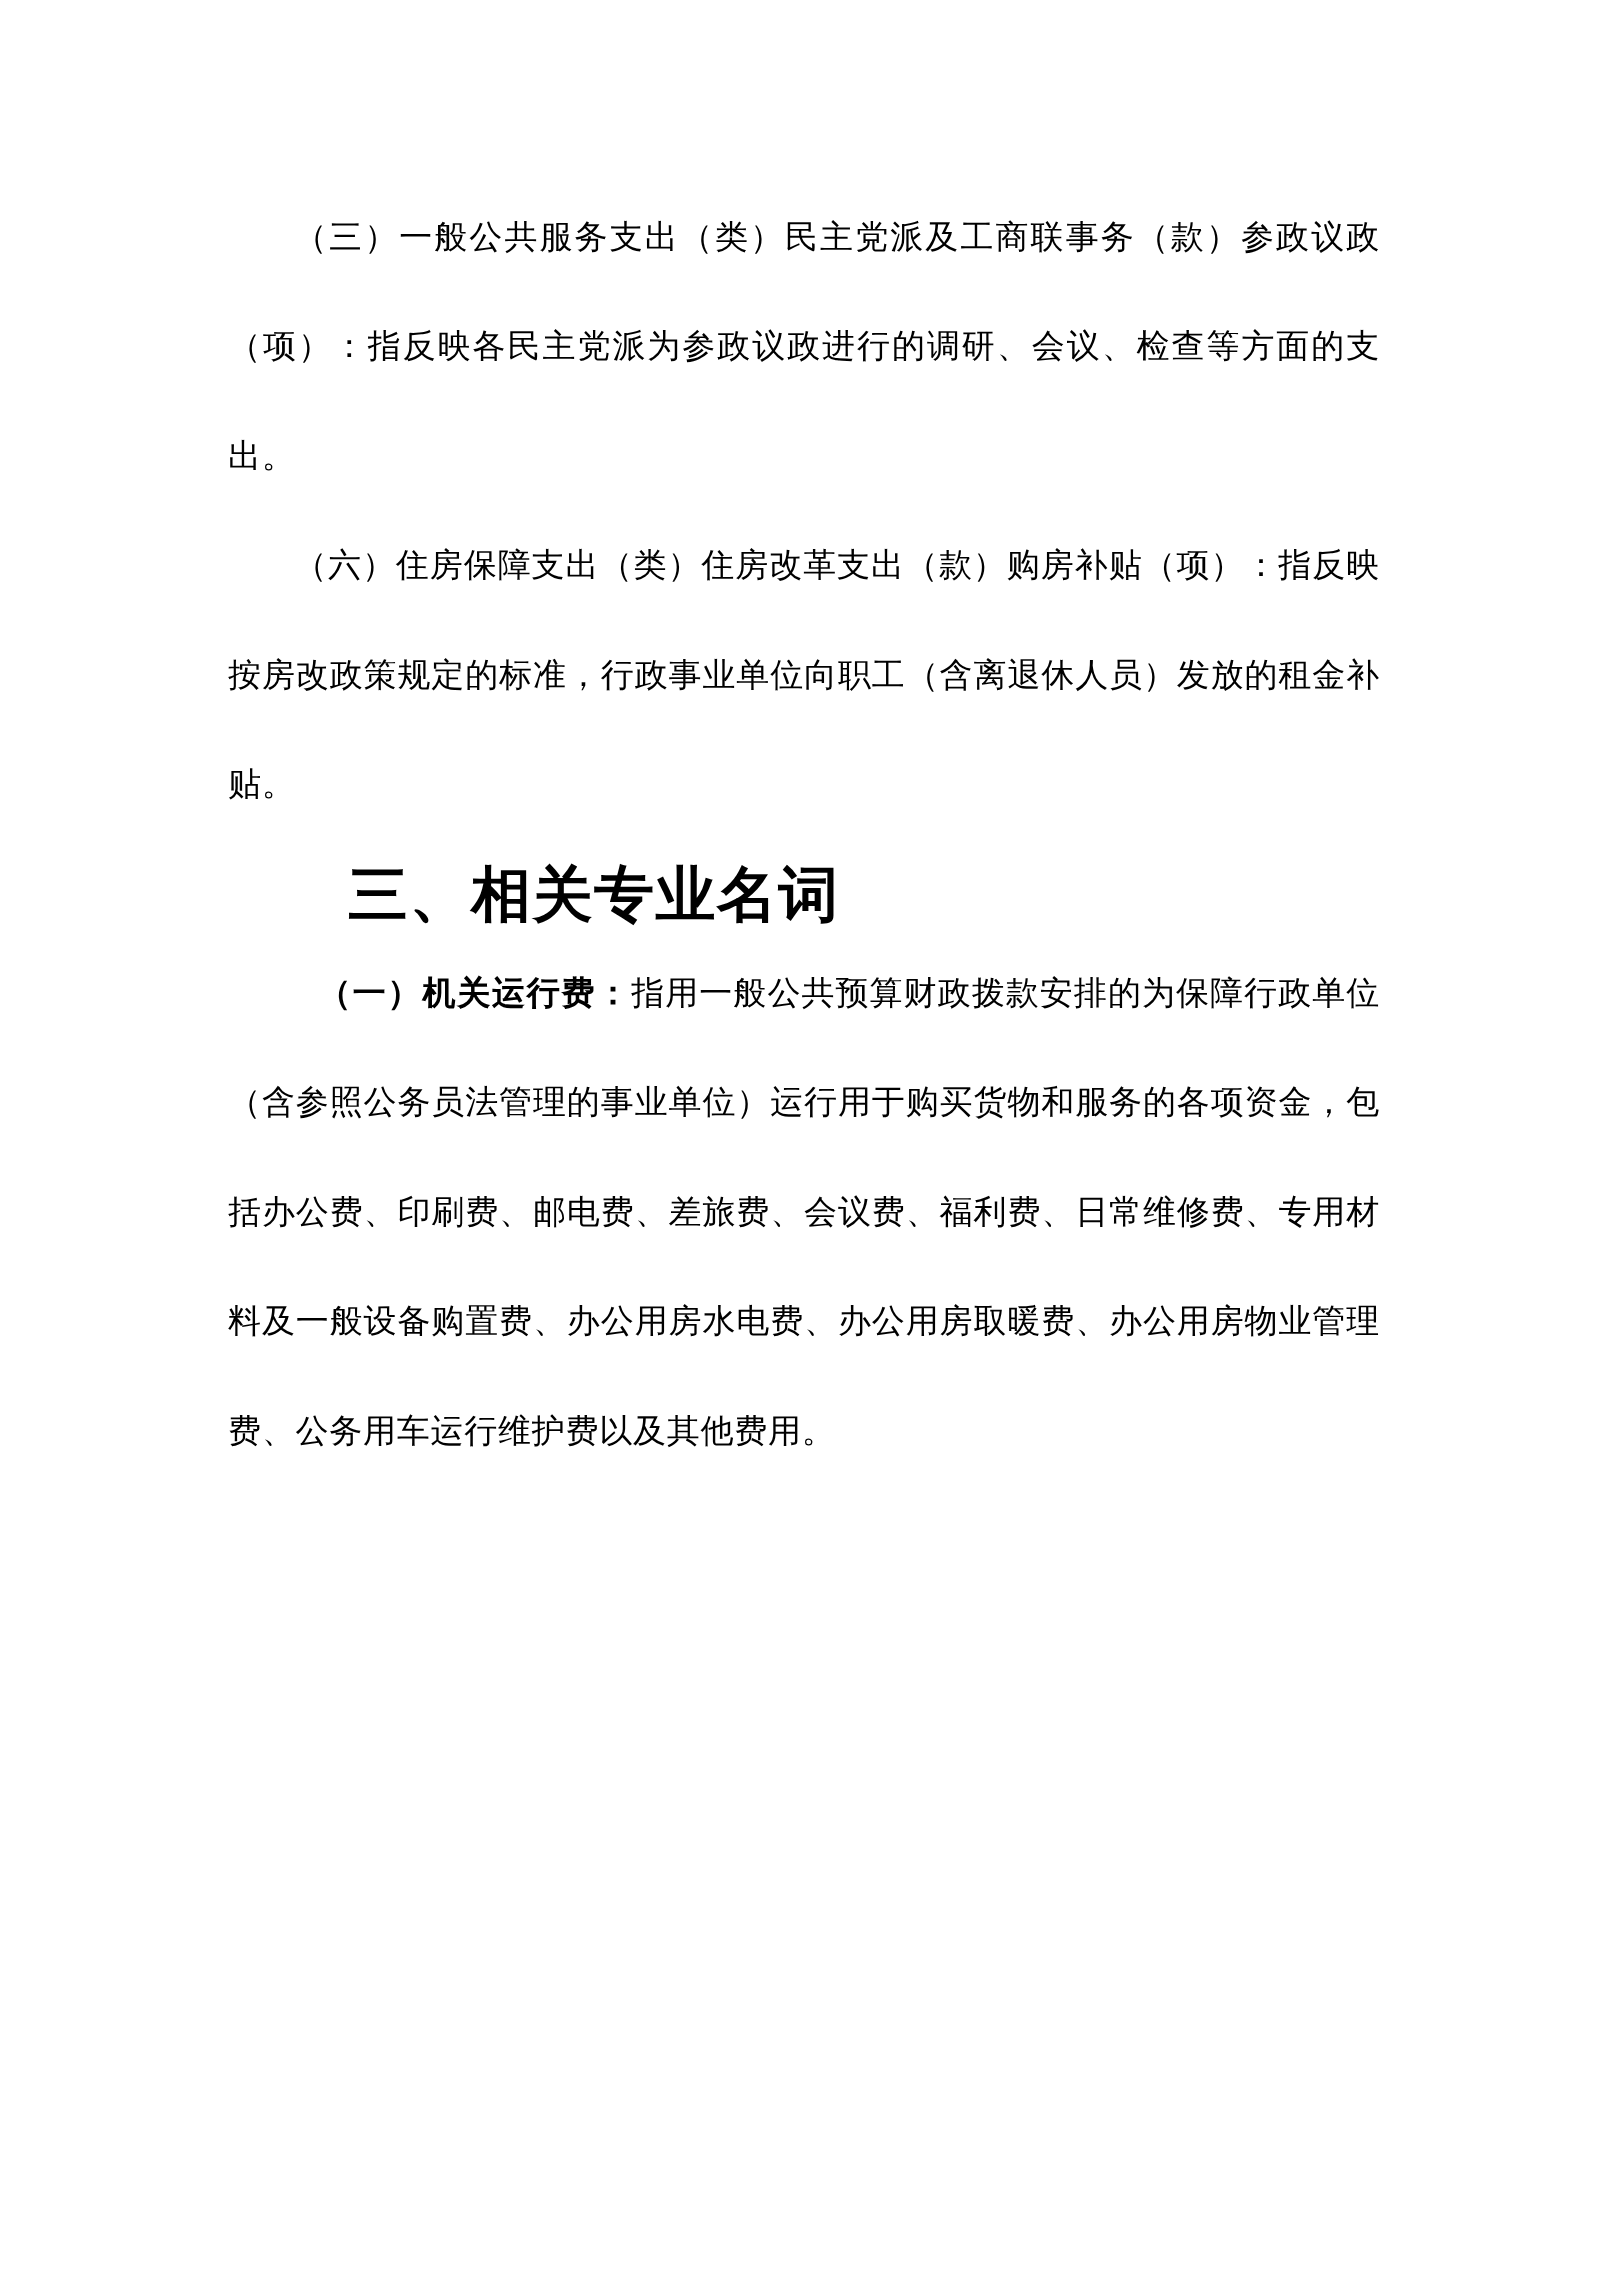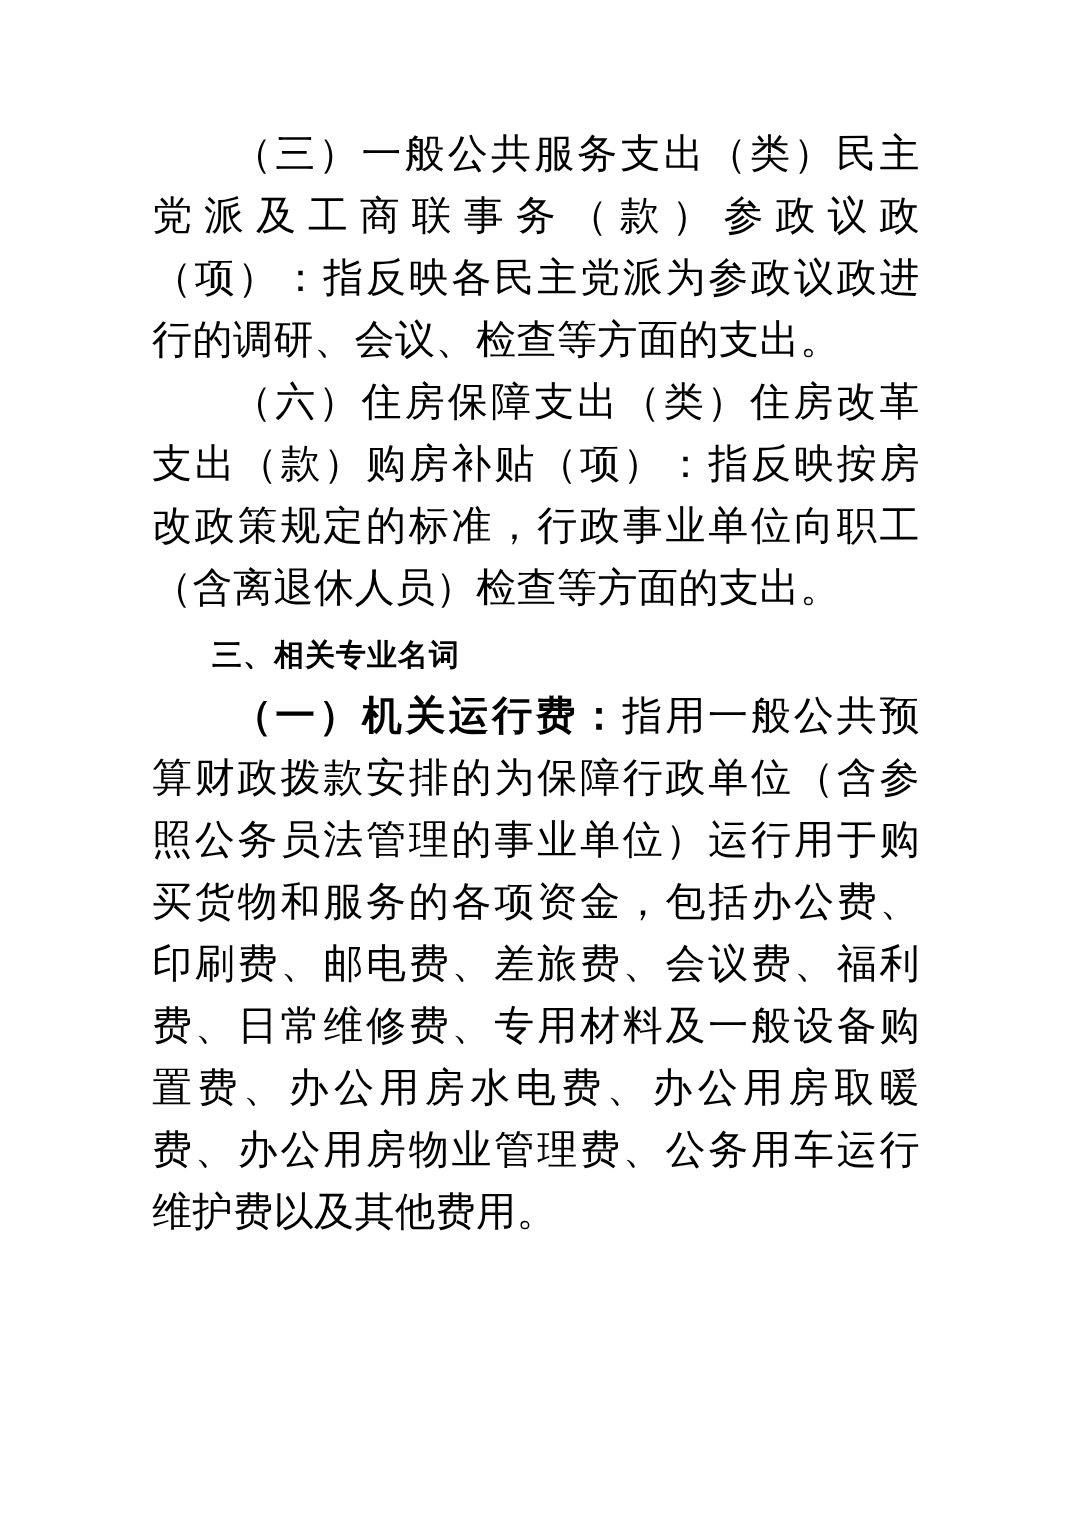--- a/index.html
+++ b/index.html
@@ -14,43 +14,44 @@
     margin: 0 auto;
     background: #ffffff;
     box-sizing: border-box;
     padding: 122px 154px 0 152px;
     color: #000000;
     font-family: "DejaVu Serif", "Liberation Serif", serif;
     overflow: hidden;
   }
   .body-para {
     margin: 0;
-    font-size: 40px;
-    line-height: 62px;
+    font-size: 22px;
+    line-height: 73px;
     text-align: justify;
     text-justify: inter-ideograph;
     text-indent: 2em;
     letter-spacing: 0.5px;
     font-weight: 400;
   }
   .section-heading {
     margin: 8px 0 0 0;
-    font-size: 30px;
+    font-size: 40px;
     line-height: 58px;
     text-indent: 2em;
-    font-family: Liberation Sans, sans-serif;
+    font-family: Liberation Serif, serif;
     font-weight: 700;
     letter-spacing: 1px;
   }
   .term-lead {
     font-weight: 700;
     letter-spacing: 1px;
+    margin-left: 16px;
   }
 </style>
 </head>
 <body>
 
 <div class="page">
   <p class="body-para">（三）一般公共服务支出（类）民主党派及工商联事务（款）参政议政（项）：指反映各民主党派为参政议政进行的调研、会议、检查等方面的支出。</p>
-  <p class="body-para">（六）住房保障支出（类）住房改革支出（款）购房补贴（项）：指反映按房改政策规定的标准，行政事业单位向职工（含离退休人员）检查等方面的支出。</p>
+  <p class="body-para">（六）住房保障支出（类）住房改革支出（款）购房补贴（项）：指反映按房改政策规定的标准，行政事业单位向职工（含离退休人员）发放的租金补贴。</p>
   <h3 class="section-heading">三、相关专业名词</h3>
   <p class="body-para"><span class="term-lead">（一）机关运行费：</span><span>指用一般公共预算财政拨款安排的为保障行政单位（含参照公务员法管理的事业单位）运行用于购买货物和服务的各项资金，包括办公费、印刷费、邮电费、差旅费、会议费、福利费、日常维修费、专用材料及一般设备购置费、办公用房水电费、办公用房取暖费、办公用房物业管理费、公务用车运行维护费以及其他费用。</span></p>
 </div>
 
 </body></html>

